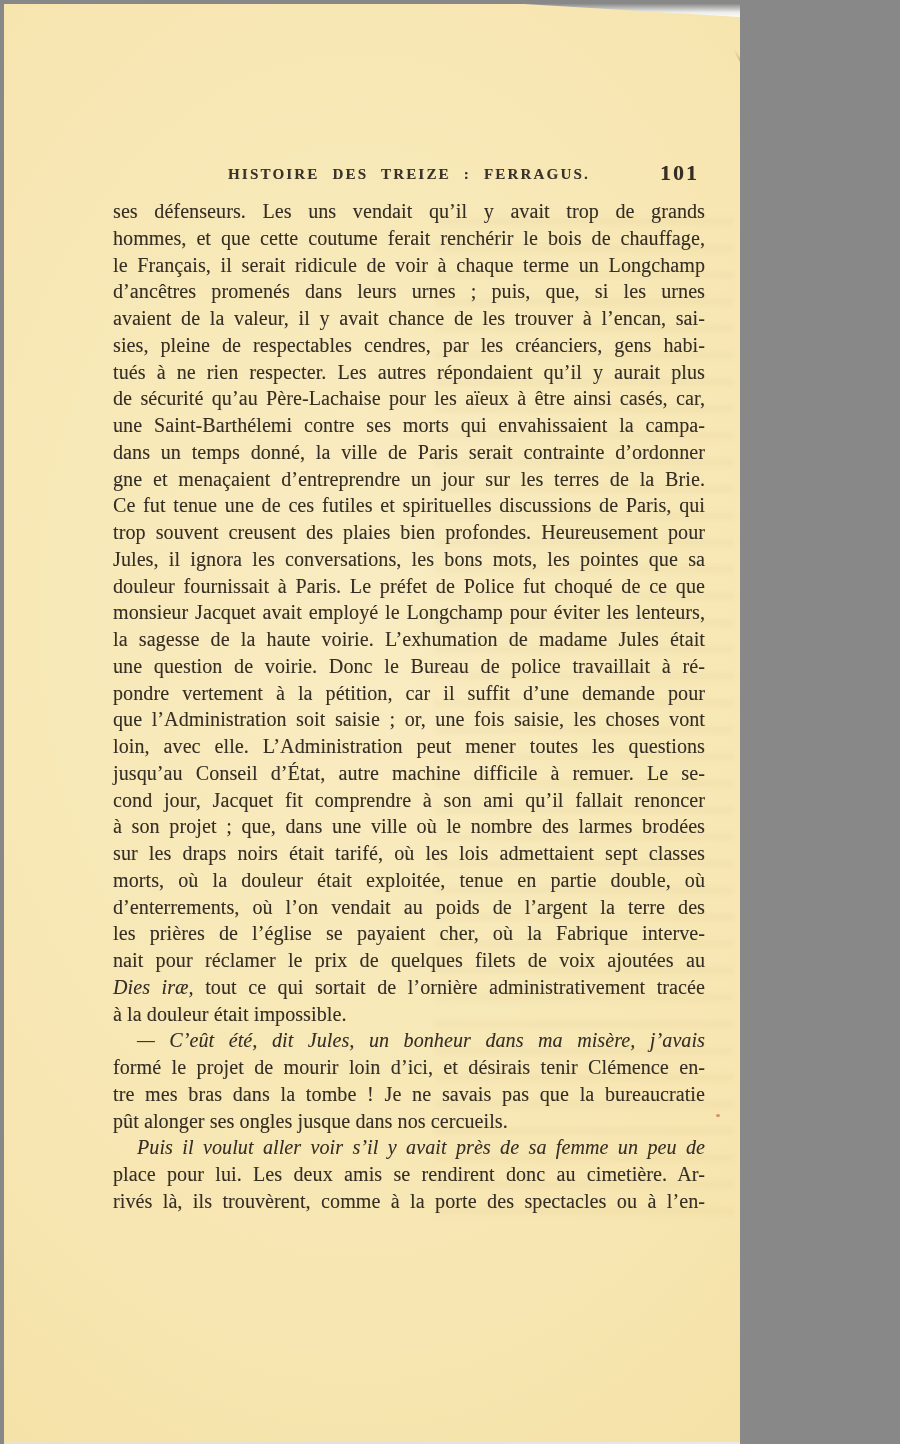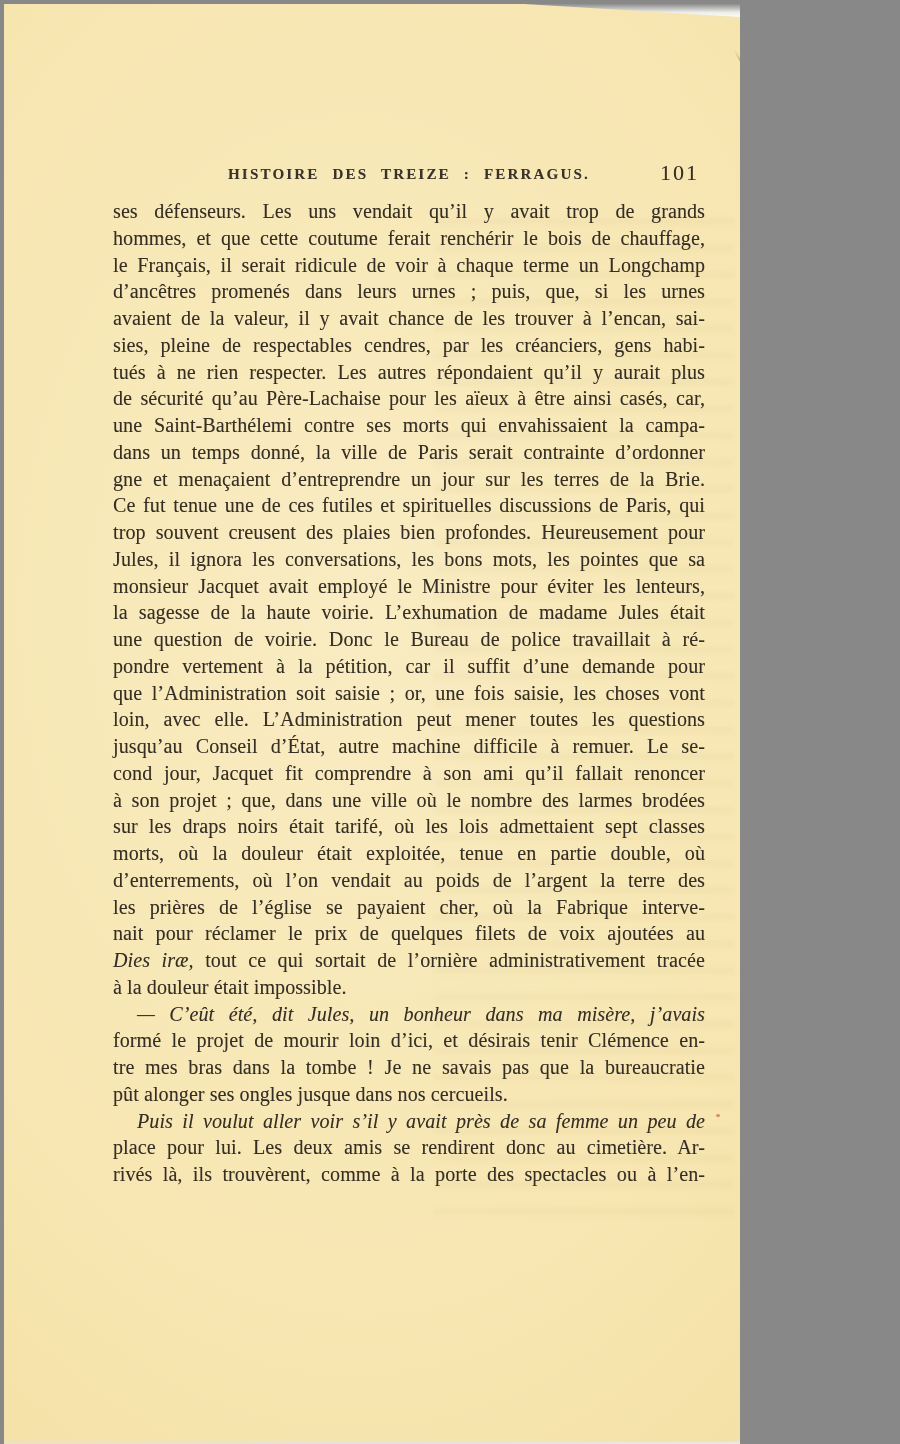--- a/index.html
+++ b/index.html
@@ -53,20 +53,21 @@
     letter-spacing: 2.2px; word-spacing: 7px;
     top: 6px;
     color: #3a332a;
     text-shadow: 0.3px 0.3px 0.6px rgba(58,49,40,0.35);
   }
   .page-number {
     position: absolute; right: 6px; top: 0;
     font-size: 22px; letter-spacing: 2px;
     color: #352e25;
     text-shadow: 0.3px 0.3px 0.6px rgba(58,49,40,0.35);
+    font-weight: bold;
   }
   
   .text-block {
     position: absolute; left: 109px; top: 194px; width: 592px;
     font-size: 20px; line-height: 26.75px;
     text-shadow: 0.3px 0.3px 0.6px rgba(58,49,40,0.3);
     letter-spacing: 0.1px;
   }
   .line {
     white-space: nowrap;
@@ -102,21 +103,22 @@
       <div class="line">avaient de la valeur, il y avait chance de les trouver à l’encan, sai-</div>
       <div class="line">sies, pleine de respectables cendres, par les créanciers, gens habi-</div>
       <div class="line">tués à ne rien respecter. Les autres répondaient qu’il y aurait plus</div>
       <div class="line">de sécurité qu’au Père-Lachaise pour les aïeux à être ainsi casés, car,</div>
       <div class="line">une Saint-Barthélemi contre ses morts qui envahissaient la campa-</div>
       <div class="line">dans un temps donné, la ville de Paris serait contrainte d’ordonner</div>
       <div class="line">gne et menaçaient d’entreprendre un jour sur les terres de la Brie.</div>
       <div class="line">Ce fut tenue une de ces futiles et spirituelles discussions de Paris, qui</div>
       <div class="line">trop souvent creusent des plaies bien profondes. Heureusement pour</div>
       <div class="line">Jules, il ignora les conversations, les bons mots, les pointes que sa</div>
-      <div class="line">monsieur Jacquet avait employé le Ministre pour éviter les lenteurs,</div>
+      <div class="line">douleur fournissait à Paris. Le préfet de Police fut choqué de ce que</div>
+      <div class="line">monsieur Jacquet avait employé le Longchamp pour éviter les lenteurs,</div>
       <div class="line">la sagesse de la haute voirie. L’exhumation de madame Jules était</div>
       <div class="line">une question de voirie. Donc le Bureau de police travaillait à ré-</div>
       <div class="line">pondre vertement à la pétition, car il suffit d’une demande pour</div>
       <div class="line">que l’Administration soit saisie ; or, une fois saisie, les choses vont</div>
       <div class="line">loin, avec elle. L’Administration peut mener toutes les questions</div>
       <div class="line">jusqu’au Conseil d’État, autre machine difficile à remuer. Le se-</div>
       <div class="line">cond jour, Jacquet fit comprendre à son ami qu’il fallait renoncer</div>
       <div class="line">à son projet ; que, dans une ville où le nombre des larmes brodées</div>
       <div class="line">sur les draps noirs était tarifé, où les lois admettaient sept classes</div>
       <div class="line">morts, où la douleur était exploitée, tenue en partie double, où</div>

